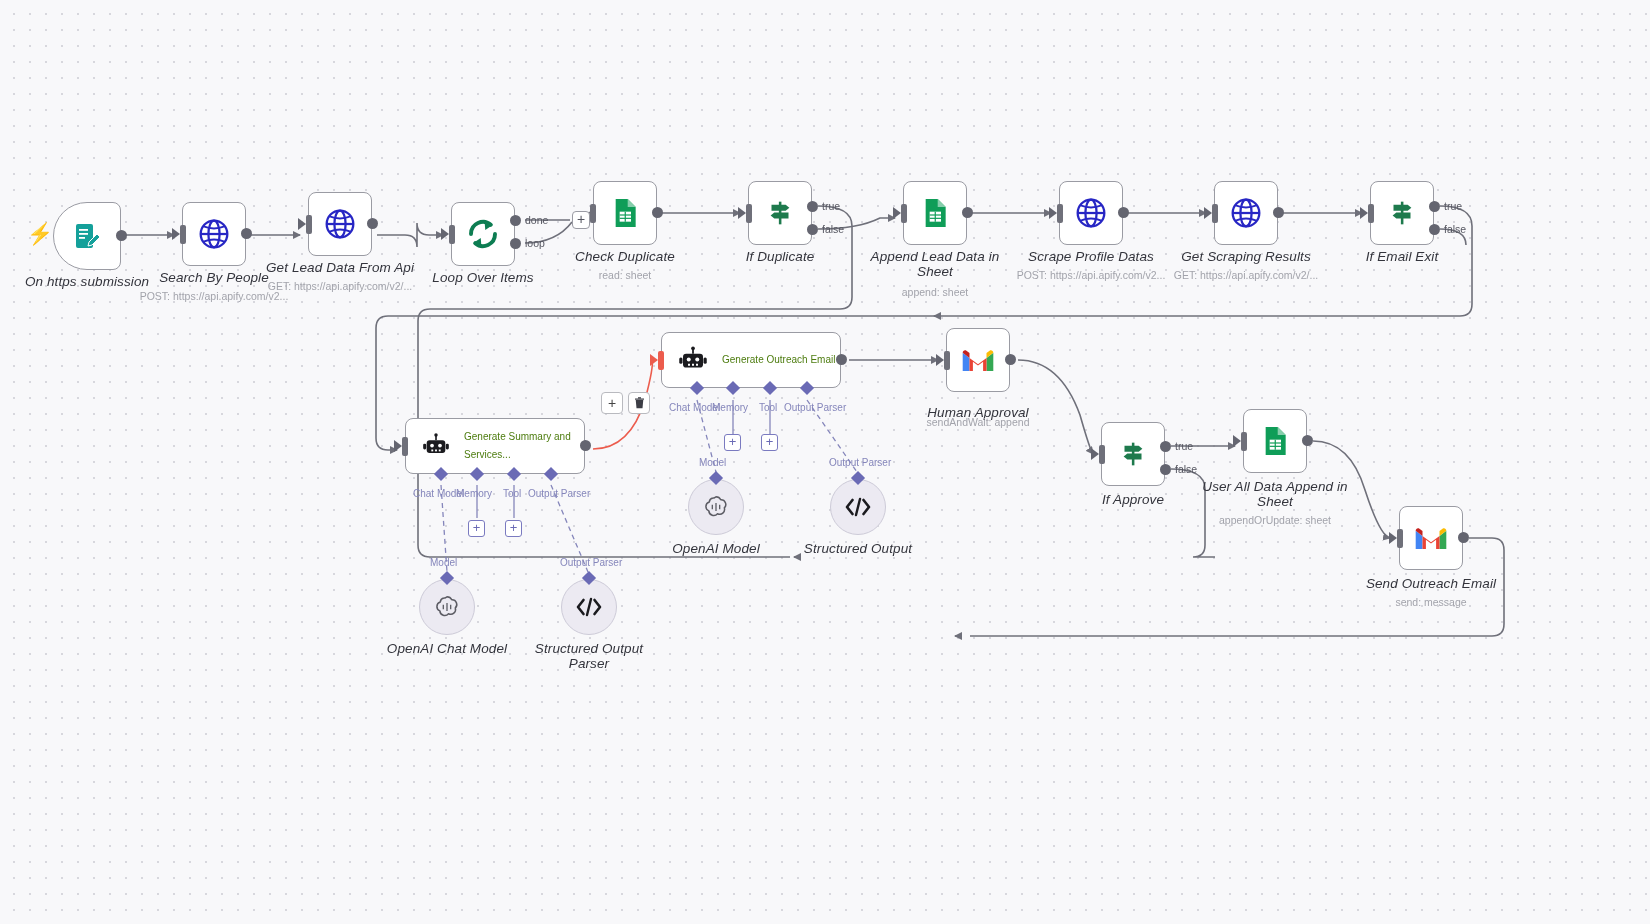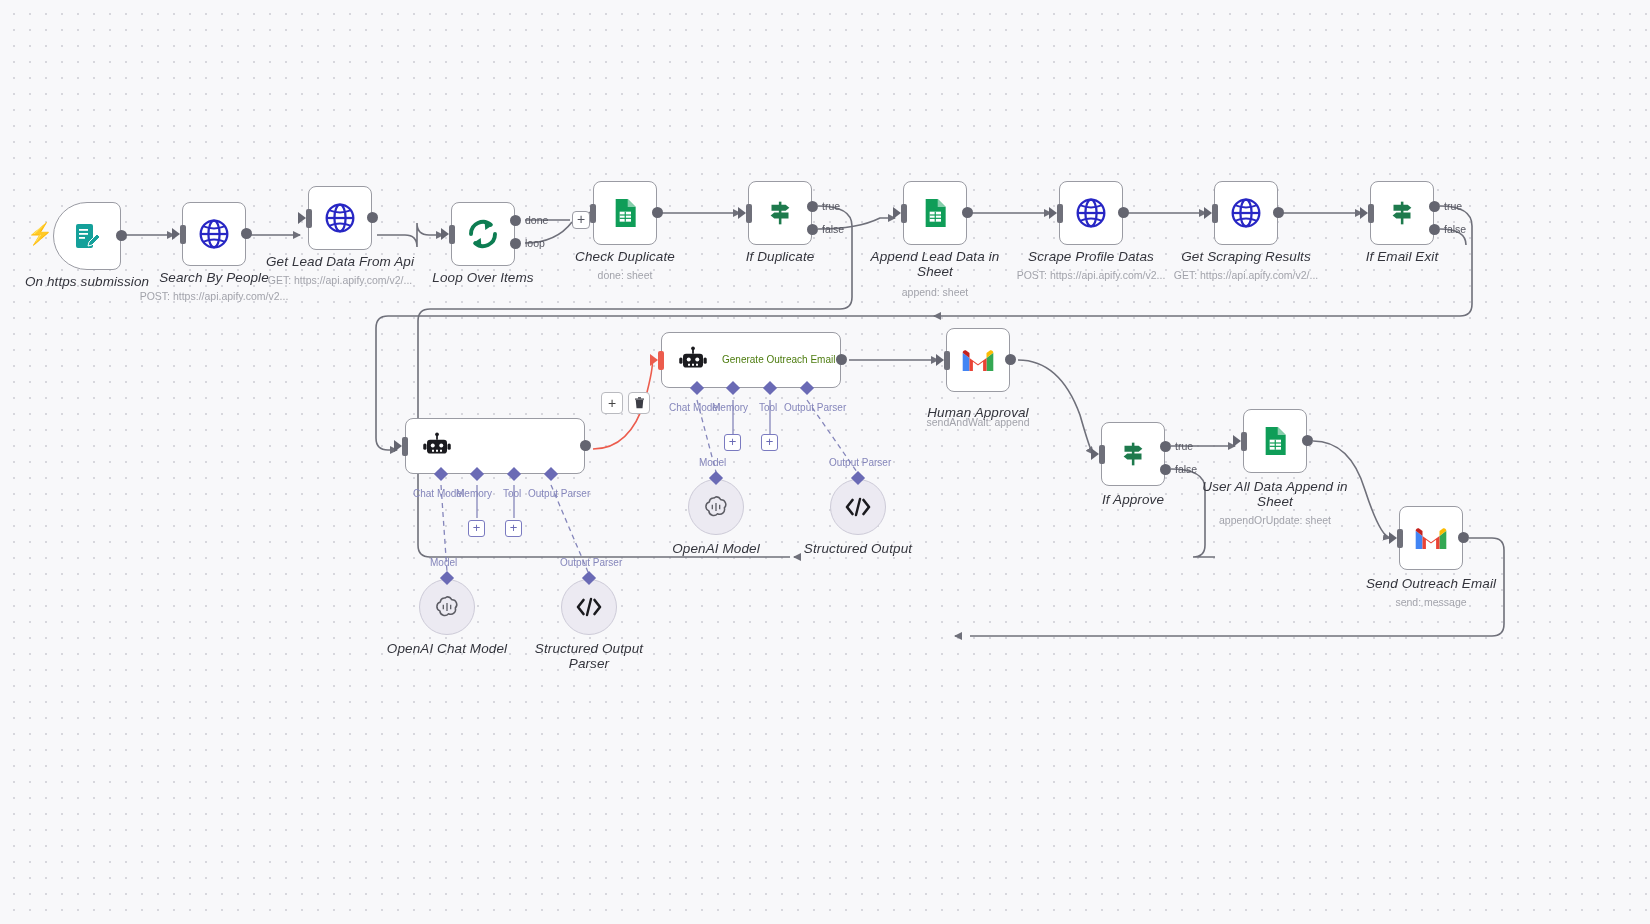--- a/index.html
+++ b/index.html
@@ -286,21 +286,21 @@
         <path d="M4.2 17.7 Q12 14.7 19.8 17.7" fill="none" stroke="#2726c4" stroke-width="1.5"></path>
       </svg>
     </div>
     <div class="in-arrow" style="left:-10px; top:26px;"></div>
     <div class="in-bar" style="left:-2px; top:23px;"></div>
     <div class="dot-out" style="left:59px; top:26px;"></div>
     <div class="caption" style="top:68px;">Search By People</div>
     <div class="subtitle" style="top:88px;">POST: https://api.apify.com/v2...</div>
   </div>
 
-  <div class="node" style="left:308px; top:186px; width:64px; height:60px;">
+  <div class="node" style="left:308px; top:192px; width:64px; height:60px;">
     <div class="box" style="width:64px;height:64px;">
       <svg width="32" height="32" viewBox="0 0 24 24">
         <circle cx="12" cy="12" r="10" fill="none" stroke="#2726c4" stroke-width="1.7"></circle>
         <ellipse cx="12" cy="12" rx="4.2" ry="10" fill="none" stroke="#2726c4" stroke-width="1.7"></ellipse>
         <line x1="2" y1="12" x2="22" y2="12" stroke="#2726c4" stroke-width="1.7"></line>
         <path d="M4.2 6.3 Q12 9.3 19.8 6.3" fill="none" stroke="#2726c4" stroke-width="1.5"></path>
         <path d="M4.2 17.7 Q12 14.7 19.8 17.7" fill="none" stroke="#2726c4" stroke-width="1.5"></path>
       </svg>
     </div>
     <div class="in-arrow" style="left:-10px; top:26px;"></div>
@@ -337,21 +337,21 @@
         <path d="M14 1.5l6 6h-6z" fill="#87ceac"></path>
         <rect x="8" y="11" width="8.5" height="7.5" fill="#ffffff"></rect>
         <line x1="8" y1="13.5" x2="16.5" y2="13.5" stroke="#0f9d58" stroke-width="0.9"></line>
         <line x1="8" y1="16" x2="16.5" y2="16" stroke="#0f9d58" stroke-width="0.9"></line>
         <line x1="12.2" y1="11" x2="12.2" y2="18.5" stroke="#0f9d58" stroke-width="0.9"></line>
       </svg>
     </div>
     <div class="in-bar" style="left:-3px; top:23px;"></div>
     <div class="dot-out" style="left:59px; top:26px;"></div>
     <div class="caption" style="top:68px;">Check Duplicate</div>
-    <div class="subtitle" style="top:88px;">done: sheet</div>
+    <div class="subtitle" style="top:88px;">read: sheet</div>
   </div>
 
   <div class="node" style="left:748px; top:181px; width:64px; height:64px;">
     <div class="box" style="width:64px;height:64px;">
       <svg width="34" height="34" viewBox="0 0 24 24">
         <rect x="11.2" y="4" width="1.8" height="16" fill="#1e7a4d"></rect>
         <path d="M6 6.2h10l2.6 2.1L16 10.4H6z" fill="#1e7a4d"></path>
         <path d="M18 11.6H8l-2.6 2.1L8 15.8h10z" fill="#1e7a4d"></path>
       </svg>
     </div>
@@ -484,20 +484,21 @@
         <rect x="1" y="10" width="2.6" height="5" rx="1.2" fill="#1b1b1f"></rect>
         <rect x="20.4" y="10" width="2.6" height="5" rx="1.2" fill="#1b1b1f"></rect>
         <rect x="11.3" y="3" width="1.4" height="4" fill="#1b1b1f"></rect>
         <circle cx="12" cy="2.6" r="1.5" fill="#1b1b1f"></circle>
         <circle cx="8.6" cy="11.6" r="1.6" fill="#ffffff"></circle>
         <circle cx="15.4" cy="11.6" r="1.6" fill="#ffffff"></circle>
         <rect x="8" y="15" width="1.6" height="1.6" fill="#ffffff"></rect>
         <rect x="11.2" y="15" width="1.6" height="1.6" fill="#ffffff"></rect>
         <rect x="14.4" y="15" width="1.6" height="1.6" fill="#ffffff"></rect>
       </svg>
+      <div class="agent-label">Generate Summary and Services...</div>
     </div>
     <div class="in-arrow" style="left:-11px; top:22px;"></div>
     <div class="in-bar" style="left:-3px; top:19px;"></div>
     <div class="dot-out" style="left:175px; top:22px;"></div>
     <div class="diamond" style="left:31px; top:51px;"></div>
     <div class="ai-label" style="left:8px; top:70px;">Chat Model</div>
     <div class="diamond" style="left:67px; top:51px;"></div>
     <div class="ai-label" style="left:51px; top:70px;">Memory</div>
     <div class="diamond" style="left:104px; top:51px;"></div>
     <div class="ai-label" style="left:98px; top:70px;">Tool</div>

